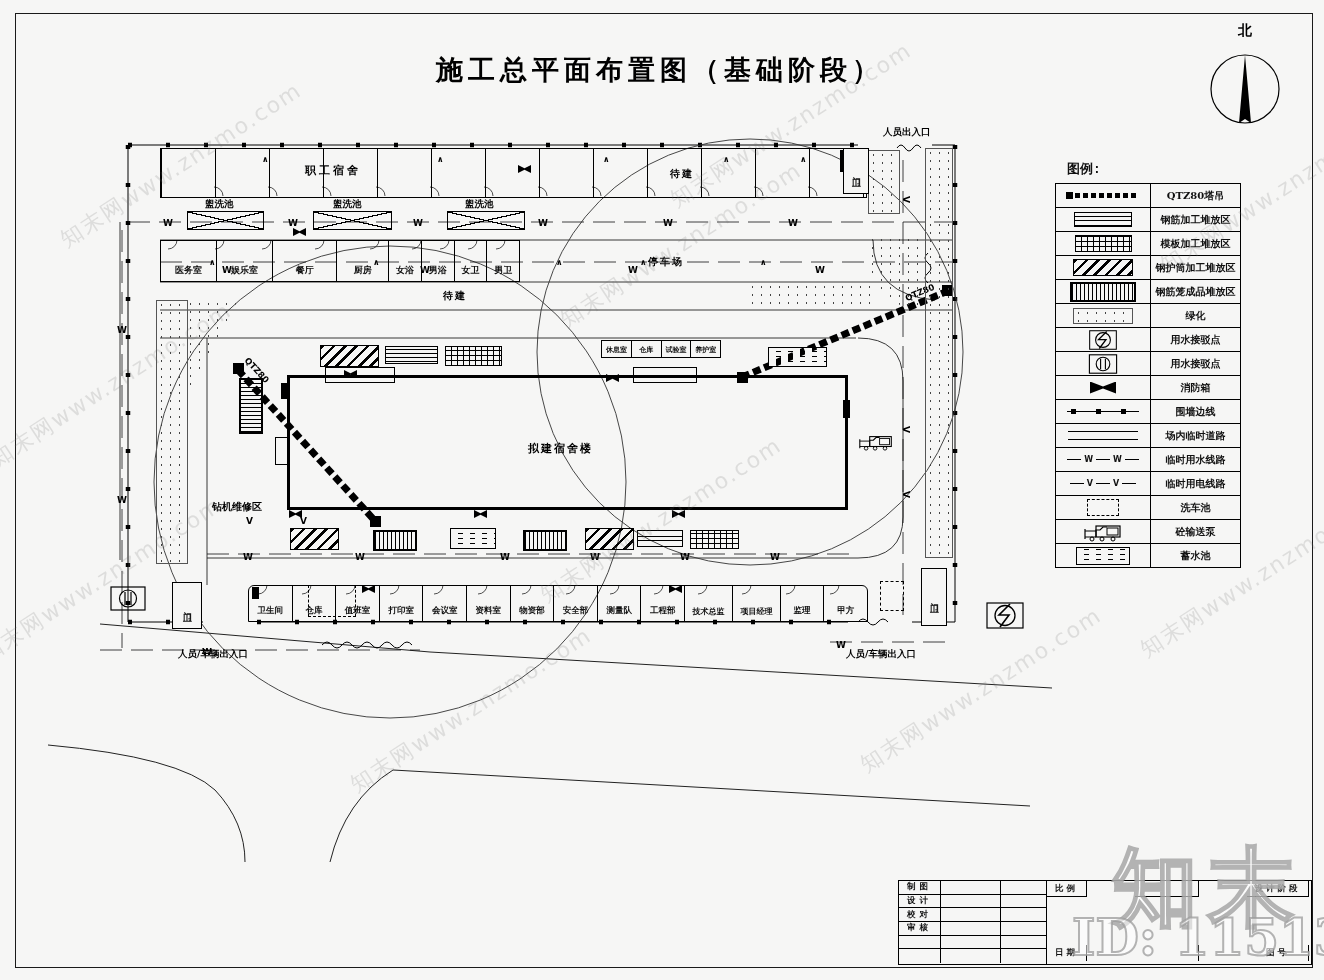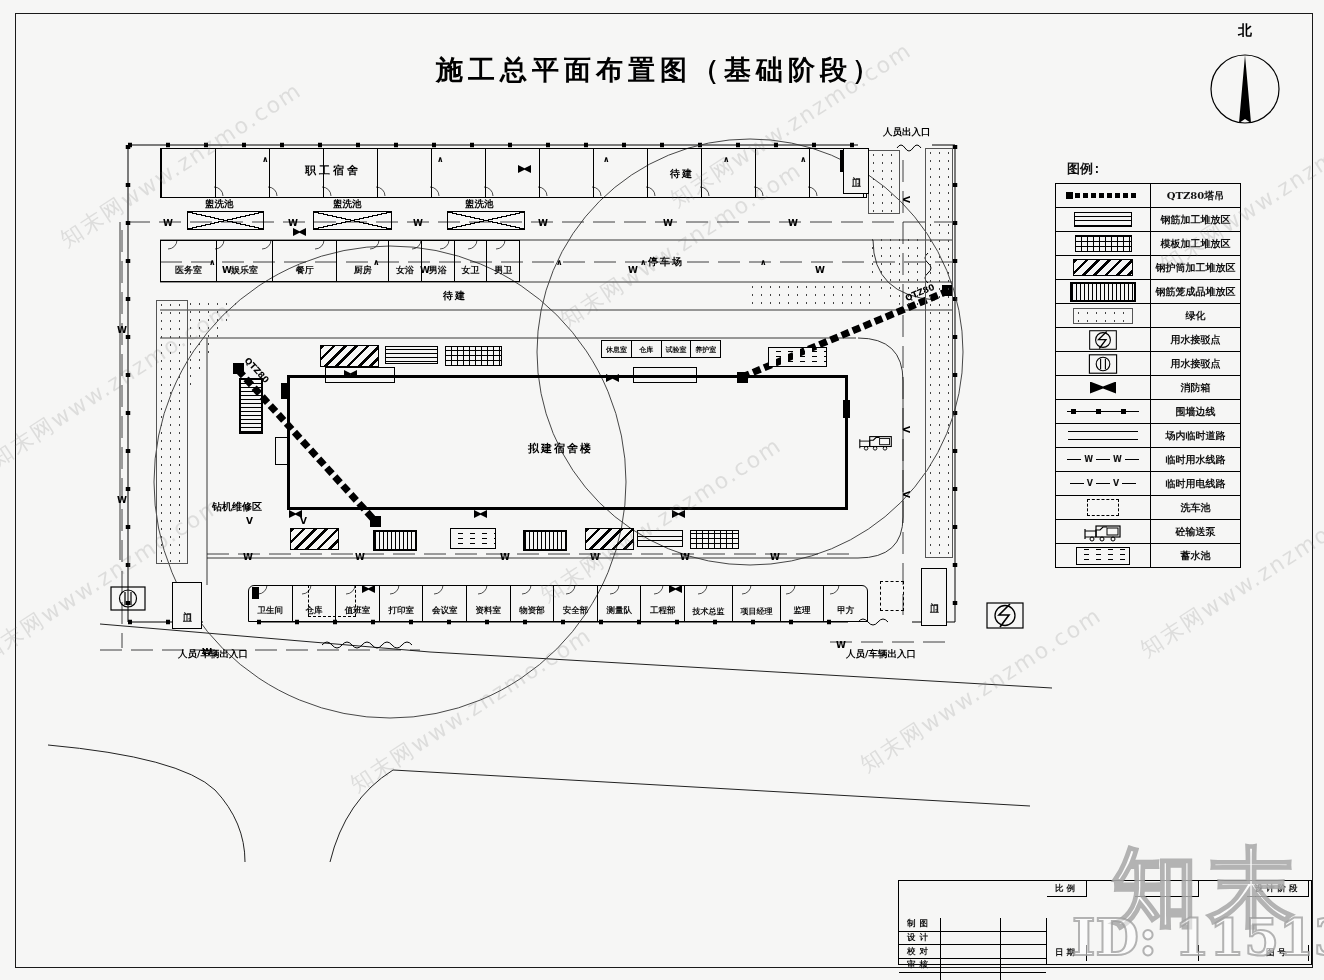--- a/index.html
+++ b/index.html
@@ -41,21 +41,21 @@
   .sym-crane::before{content:"";position:absolute;left:-1px;top:-1.5px;width:7px;height:7px;background:#000;}
   .sym-wall{width:72px;height:6px;position:relative;}
   .sym-wall::before{content:"";position:absolute;top:2.5px;left:0;right:0;height:1px;background:#000;}
   .sym-wall::after{content:"";position:absolute;top:0.5px;left:4px;right:0;height:5px;background:repeating-linear-gradient(90deg,#000 0 5px,transparent 5px 25px);}
   .sym-road{width:70px;height:7px;border-top:1px solid #000;border-bottom:1px solid #000;}
   .sym-dline{display:flex;align-items:center;gap:3px;}
   .sym-dline i{display:block;width:14px;height:1px;background:#000;}
   .sym-dline b{font-size:8px;line-height:8px;}
   
   #titleblock{position:absolute;left:898px;top:880px;width:414px;height:85px;border:1.5px solid #000;box-sizing:border-box;display:flex;background:transparent;}
-  .tb-left{width:147px;display:grid;grid-template-columns:42px 60px 45px;grid-auto-rows:13.66px;border-right:1px solid #000;margin-top:37px;}
+  .tb-left{width:147px;display:grid;grid-template-columns:42px 60px 45px;grid-auto-rows:13.66px;border-right:1px solid #000;}
   .tb-left div{border-right:1px solid #000;border-bottom:1px solid #000;font-family:"DejaVu Serif",serif;font-weight:700;font-size:8.5px;display:flex;align-items:center;justify-content:center;letter-spacing:4px;}
   .tb-left div:nth-child(3n){border-right:none;}
   .tb-right{flex:1;display:flex;flex-direction:column;}
   .tb-title{flex:1;display:flex;align-items:center;justify-content:center;font-family:"DejaVu Serif",serif;font-weight:700;font-size:16px;letter-spacing:3px;border-bottom:1px solid #000;}
   .tb-grid{display:grid;grid-template-columns:40px 64px 62px 1fr;grid-auto-rows:16px;gap:48px;}
   .tb-grid div{border-right:1px solid #000;border-bottom:1px solid #000;font-family:"DejaVu Serif",serif;font-weight:700;font-size:8.5px;display:flex;align-items:center;justify-content:center;letter-spacing:3px;}
   .tb-grid div:nth-child(4n){border-right:none;}
   .tb-grid div:nth-child(n+5){border-bottom:none;}
   
   .wm{position:absolute;font-size:22px;color:rgba(110,110,110,0.18);transform:rotate(-33deg);white-space:nowrap;pointer-events:none;letter-spacing:2px;}

